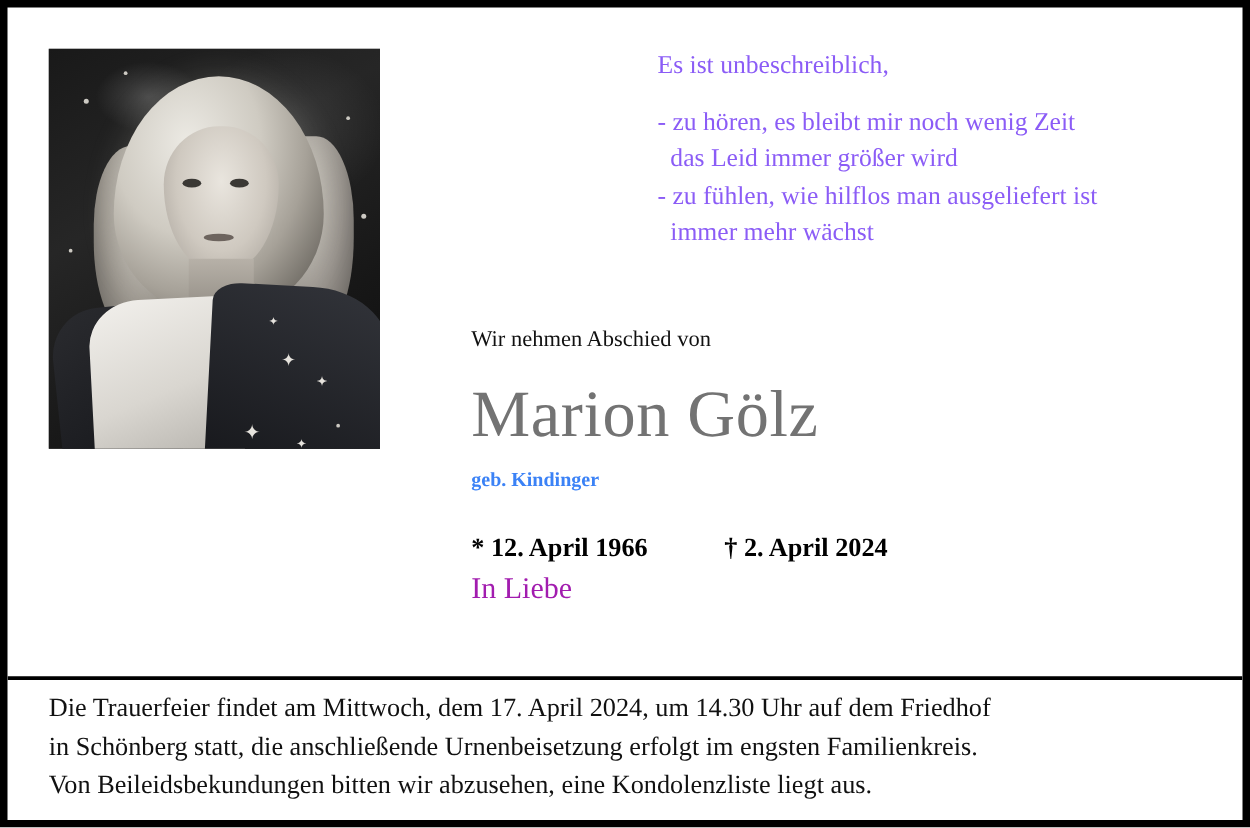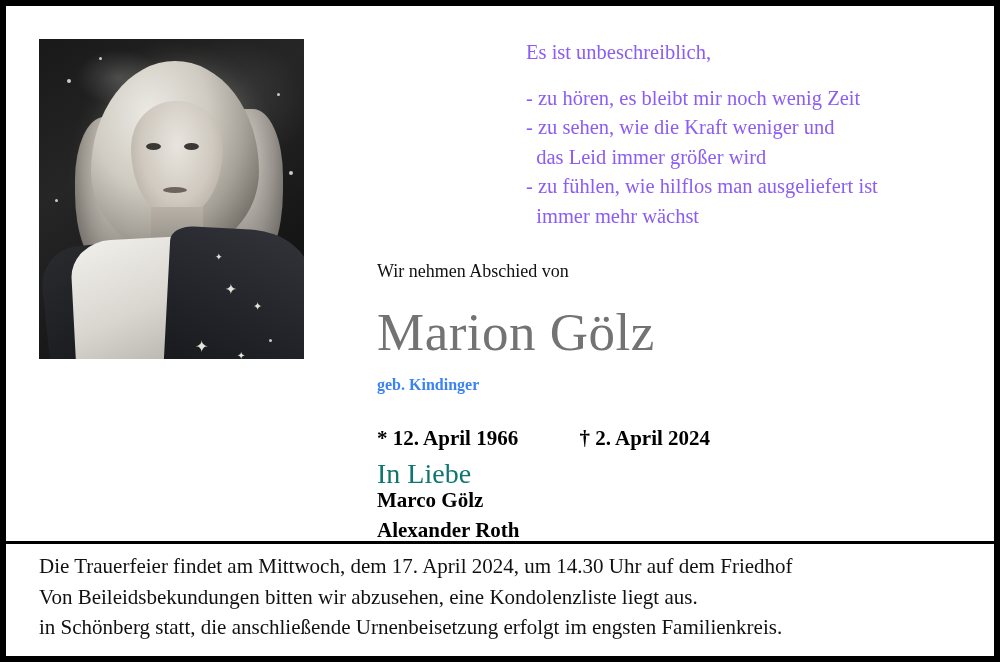--- a/index.html
+++ b/index.html
@@ -198,22 +198,22 @@
     color: #000;
     margin-top: 12px;
   }
   .dates .born { display: inline-block; }
   .dates .died { display: inline-block; margin-left: 56px; }
 
   .inliebe {
     position: absolute;
     left: 371px;
     top: 452px;
-    font-size: 28px;
-    color: #0f766e;
+    font-size: 24px;
+    color: #a21caf;
   }
   .survivors {
     position: absolute;
     left: 371px;
     top: 480px;
     font-size: 21px;
     font-weight: bold;
     line-height: 1.42;
     color: #000;
   }
@@ -266,42 +266,37 @@
       <span class="speck p2"></span>
       <span class="speck p3"></span>
       <span class="speck p4"></span>
       <span class="speck p5"></span>
       <span class="speck p6"></span>
     </div>
 
     <div class="verse">
       <div class="lead">Es ist unbeschreiblich,</div>
       <div class="ln">- zu hören, es bleibt mir noch wenig Zeit</div>
-      <div class="ln">- zu sehen, wie die Kraft weniger und</div>
       <div class="ln">  das Leid immer größer wird</div>
       <div class="ln">- zu fühlen, wie hilflos man ausgeliefert ist</div>
       <div class="ln">  immer mehr wächst</div>
     </div>
 
     <div class="abschied">Wir nehmen Abschied von</div>
     <div class="name">Marion Gölz</div>
     <div class="geb">geb. Kindinger</div>
     <div class="dates">
       <span class="born">* 12. April 1966</span>
       <span class="died">† 2. April 2024</span>
     </div>
 
     <div class="inliebe">In Liebe</div>
-    <div class="survivors">
-      <div>Marco Gölz</div>
-      <div>Alexander Roth</div>
-    </div>
 
     <div class="divider"></div>
 
     <div class="footer">
       <div class="fl">Die Trauerfeier findet am Mittwoch, dem 17. April 2024, um 14.30 Uhr auf dem Friedhof</div>
+      <div class="fl">in Schönberg statt, die anschließende Urnenbeisetzung erfolgt im engsten Familienkreis.</div>
       <div class="fl">Von Beileidsbekundungen bitten wir abzusehen, eine Kondolenzliste liegt aus.</div>
-      <div class="fl">in Schönberg statt, die anschließende Urnenbeisetzung erfolgt im engsten Familienkreis.</div>
     </div>
 
   </div>
 </div>
 
 </body></html>

